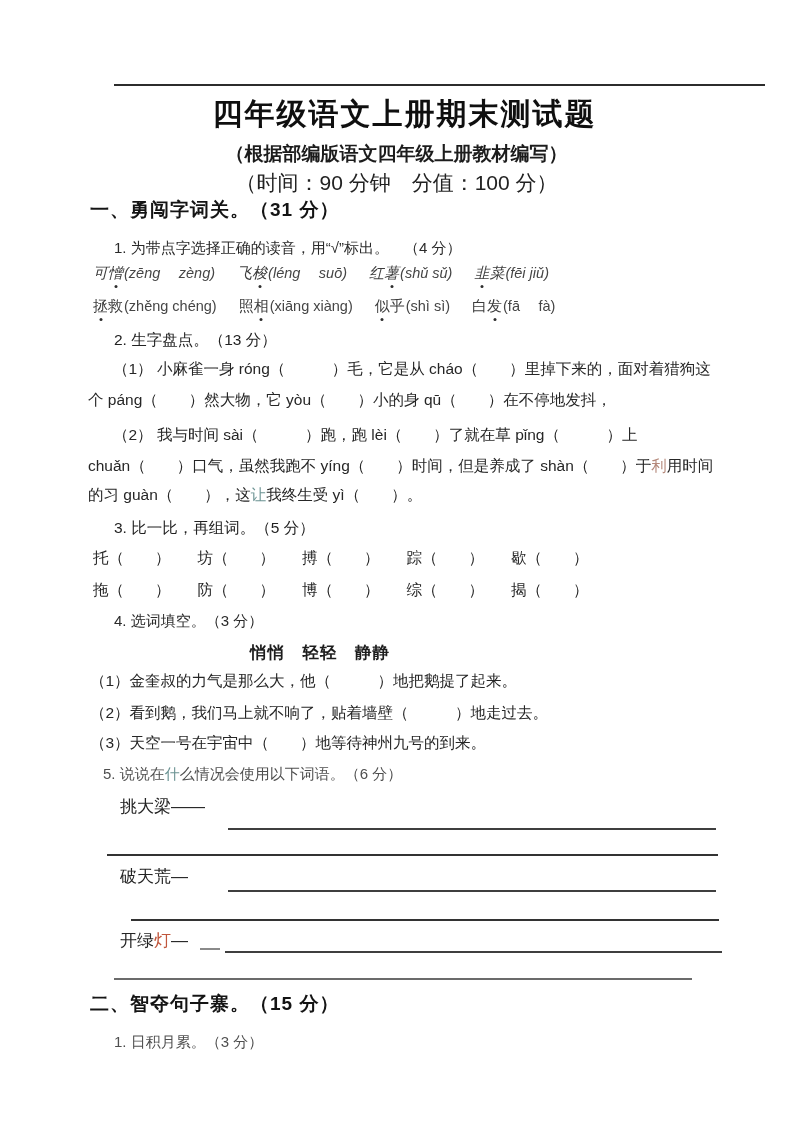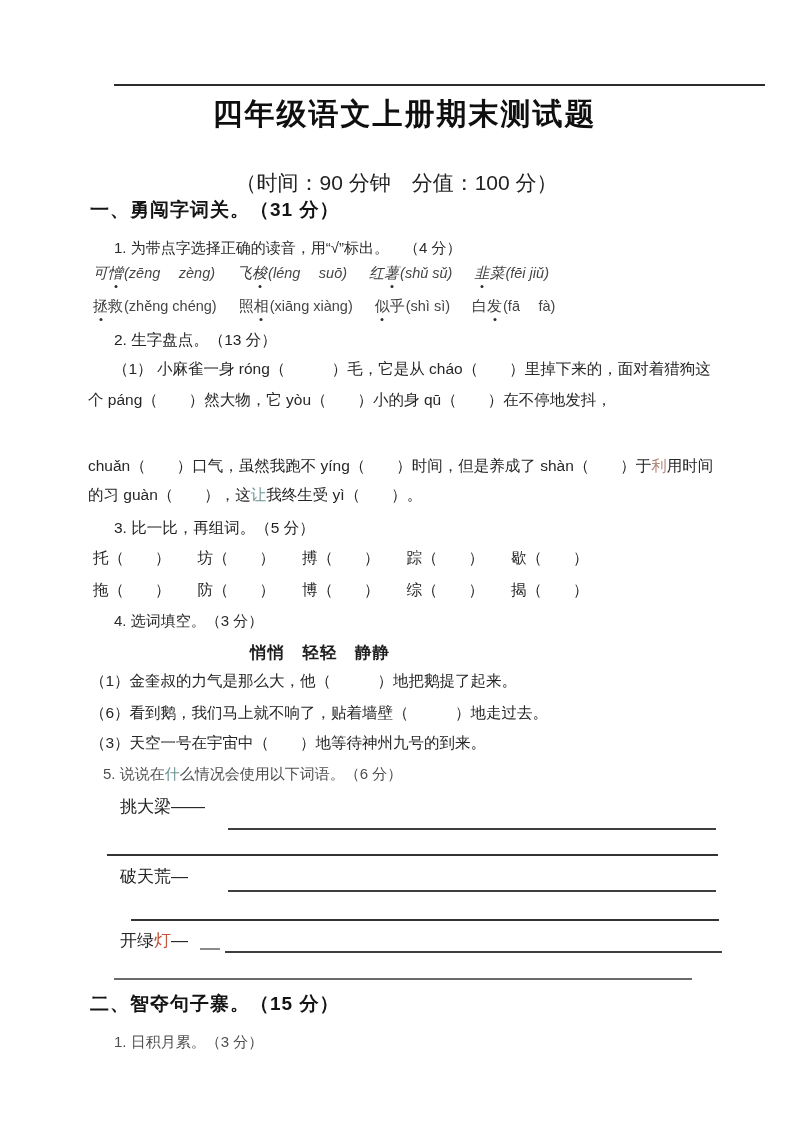--- a/index.html
+++ b/index.html
@@ -31,20 +31,21 @@
   .gray{color:#4f4f4f;}
 </style>
 </head>
 <body>
 
 <div class="page">
 
   <div class="rule" style="top:84px;left:114px;width:651px;background:#2c2c2c;"></div>
 
   <div class="abs title" style="top:94px;left:8px;">四年级语文上册期末测试题</div>
+  <div class="abs subtitle" style="top:141px;left:0;">（根据部编版语文四年级上册教材编写）</div>
   <div class="abs meta" style="top:169px;left:0;">（时间：90 分钟　分值：100 分）</div>
 
   <div class="abs h-sec" style="top:197px;left:90px;">一、勇闯字词关。（31 分）</div>
 
   <div class="abs q-label" style="top:239px;left:114px;">1. 为带点字选择正确的读音，用“√”标出。　（4 分）</div>
 
   <div class="abs py-row" style="top:264px;left:93px;font-style:italic;">
     <span><span>可</span><span class="emph">憎</span><span></span><span class="py">(zēng　 zèng)</span></span>
     <span><span>飞</span><span class="emph">梭</span><span></span><span class="py">(léng　 suō)</span></span>
     <span><span>红</span><span class="emph">薯</span><span></span><span class="py">(shǔ  sǔ)</span></span>
@@ -53,20 +54,21 @@
   <div class="abs py-row" style="top:297px;left:93px;">
     <span><span></span><span class="emph">拯</span><span>救</span><span class="py">(zhěng  chéng)</span></span>
     <span><span>照</span><span class="emph">相</span><span></span><span class="py">(xiāng xiàng)</span></span>
     <span><span></span><span class="emph">似</span><span>乎</span><span class="py">(shì  sì)</span></span>
     <span><span>白</span><span class="emph">发</span><span></span><span class="py">(fā　 fà)</span></span>
   </div>
 
   <div class="abs q-label-b" style="top:330px;left:114px;">2. 生字盘点。（13 分）</div>
   <div class="abs body-line" style="top:359px;left:113px;">（1） 小麻雀一身 róng（　　　）毛，它是从 cháo（　　）里掉下来的，面对着猎狗这</div>
   <div class="abs body-line" style="top:390px;left:88px;">个 páng（　　）然大物，它 yòu（　　）小的身 qū（　　）在不停地发抖，</div>
+  <div class="abs body-line" style="top:425px;left:113px;">（2） 我与时间 sài（　　　）跑，跑 lèi（　　）了就在草 pǐng（　　　）上</div>
   <div class="abs body-line" style="top:456px;left:88px;">
     <span>chuǎn（　　）口气，虽然我跑不 yíng（　　）时间，但是养成了 shàn（　　）于</span><span class="c-tan">利</span><span>用时间</span>
   </div>
   <div class="abs body-line" style="top:485px;left:88px;">
     <span>的习 guàn（　　），这</span><span class="c-teal">让</span><span>我终生受 yì（　　）。</span>
   </div>
 
   <div class="abs q-label-b" style="top:518px;left:114px;">3. 比一比，再组词。（5 分）</div>
   <div class="abs w5" style="top:548px;left:93px;">
     <span>托（　　）</span>
@@ -79,21 +81,21 @@
     <span>拖（　　）</span>
     <span>防（　　）</span>
     <span>博（　　）</span>
     <span>综（　　）</span>
     <span>揭（　　）</span>
   </div>
 
   <div class="abs q-label" style="top:612px;left:114px;">4. 选词填空。（3 分）</div>
   <div class="abs bank" style="top:642px;left:250px;">悄悄　轻轻　静静</div>
   <div class="abs body-line" style="top:671px;left:90px;">（1）金奎叔的力气是那么大，他（　　　）地把鹅提了起来。</div>
-  <div class="abs body-line" style="top:703px;left:90px;">（6）看到鹅，我们马上就不响了，贴着墙壁（　　　）地走过去。</div>
+  <div class="abs body-line" style="top:703px;left:90px;">（2）看到鹅，我们马上就不响了，贴着墙壁（　　　）地走过去。</div>
   <div class="abs body-line" style="top:733px;left:90px;">（3）天空一号在宇宙中（　　）地等待神州九号的到来。</div>
 
   <div class="abs q-label gray" style="top:765px;left:103px;">
     <span>5. 说说在</span><span class="c-teal">什</span><span>么情况会使用以下词语。（6 分）</span>
   </div>
 
   <div class="abs idiom" style="top:795px;left:120px;">
     <span>挑大梁——</span><span class="c-red"></span><span></span>
   </div>
   <div class="rule" style="top:828px;left:228px;width:488px;background:#3f3f3f;"></div>

